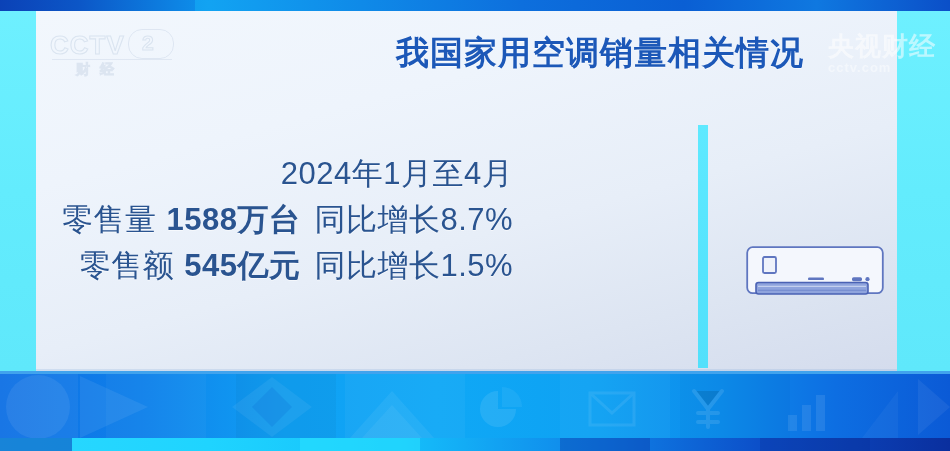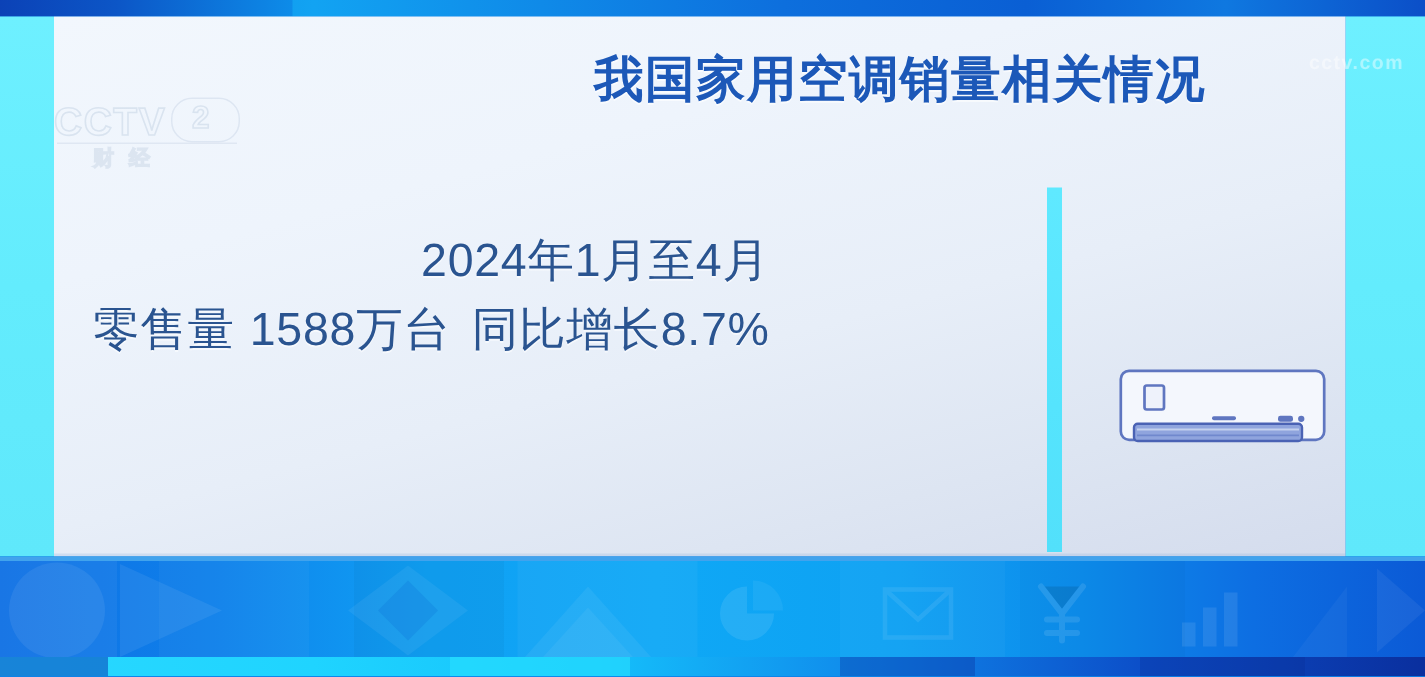--- a/index.html
+++ b/index.html
@@ -36,23 +36,22 @@
     background:linear-gradient(165deg,#f2f7fd 0%,#eef4fc 30%,#e7eef8 58%,
       #dde5f2 80%,#d4dced 100%);
   }
   .panel:after{
     content:"";position:absolute;left:0;right:0;bottom:0;height:2px;
     background:rgba(140,175,220,.25);
   }
 
   
   .cctv-logo{
-    position:absolute;left:36px;top:30px;width:128px;height:46px;
+    position:absolute;left:50px;top:30px;width:128px;height:46px;
     opacity:.55;
-    margin-top:36px;
   }
   .cctv-logo .wordmark{
     position:absolute;left:0;top:0;
     font-size:26px;font-weight:700;letter-spacing:1px;
     color:transparent;
     -webkit-text-stroke:1.1px #c8d6e6;
     font-family:"Liberation Sans",sans-serif;
   }
   .cctv-logo .numbox{
     position:absolute;left:78px;top:-1px;width:44px;height:28px;
@@ -95,21 +94,21 @@
   .corner-wm small{display:block;font-size:13px;opacity:.8;margin-top:2px;}
 
   
   .stats{position:absolute;left:62px;top:151px;text-align:right;}
   .stat-line{
     font-size:31px;color:#2a5490;letter-spacing:.5px;
     line-height:1.48;white-space:nowrap;font-weight:400;
     text-shadow:0 1px 0 rgba(255,255,255,.55);
   }
   .stat-line .lbl{margin-right:10px;}
-  .stat-line .val{margin-right:14px;}
+  .stat-line .val{margin-right:14px;font-weight:bold;}
 
   
   .divider{
     position:absolute;left:698px;top:125px;width:10px;height:243px;
     background:linear-gradient(180deg,#5fe9ff 0%,#55e4fd 60%,#52e0fb 100%);
   }
 
   
   .ac-wrap{position:absolute;left:746px;top:246px;width:138px;height:52px;}
 
@@ -140,27 +139,31 @@
     <div class="numbox"></div>
     <div class="wordmark">CCTV</div>
     <div class="num">2</div>
     <div class="underline"></div>
     <div class="sub">财经</div>
   </div>
 
   <div class="headline">我国家用空调销量相关情况</div>
 
   <div class="corner-wm">
+    <span>央视财经</span>
     <small>cctv.com</small>
   </div>
 
   <div class="stats">
     <div class="stat-line">2024年1月至4月</div>
     <div class="stat-line">
       <span class="lbl">零售量</span><span class="val">1588万台</span><span class="chg">同比增长8.7%</span>
+    </div>
+    <div class="stat-line">
+      <span class="lbl">零售额</span><span class="val">545亿元</span><span class="chg">同比增长1.5%</span>
     </div>
   </div>
 
   <div class="divider"></div>
 
   <div class="ac-wrap">
     <svg width="138" height="52" viewBox="0 0 138 52">
       <rect x="1.2" y="1.2" width="135.6" height="46" rx="5.5" ry="5.5" fill="#f4f7fd" stroke="#5f76c0" stroke-width="1.8"></rect>
       <rect x="17" y="11" width="13" height="16" rx="1.5" fill="#eef2fb" stroke="#5f76c0" stroke-width="1.8"></rect>
       <rect x="62" y="31.5" width="16" height="2.6" rx="1.2" fill="#5f76c0"></rect>

